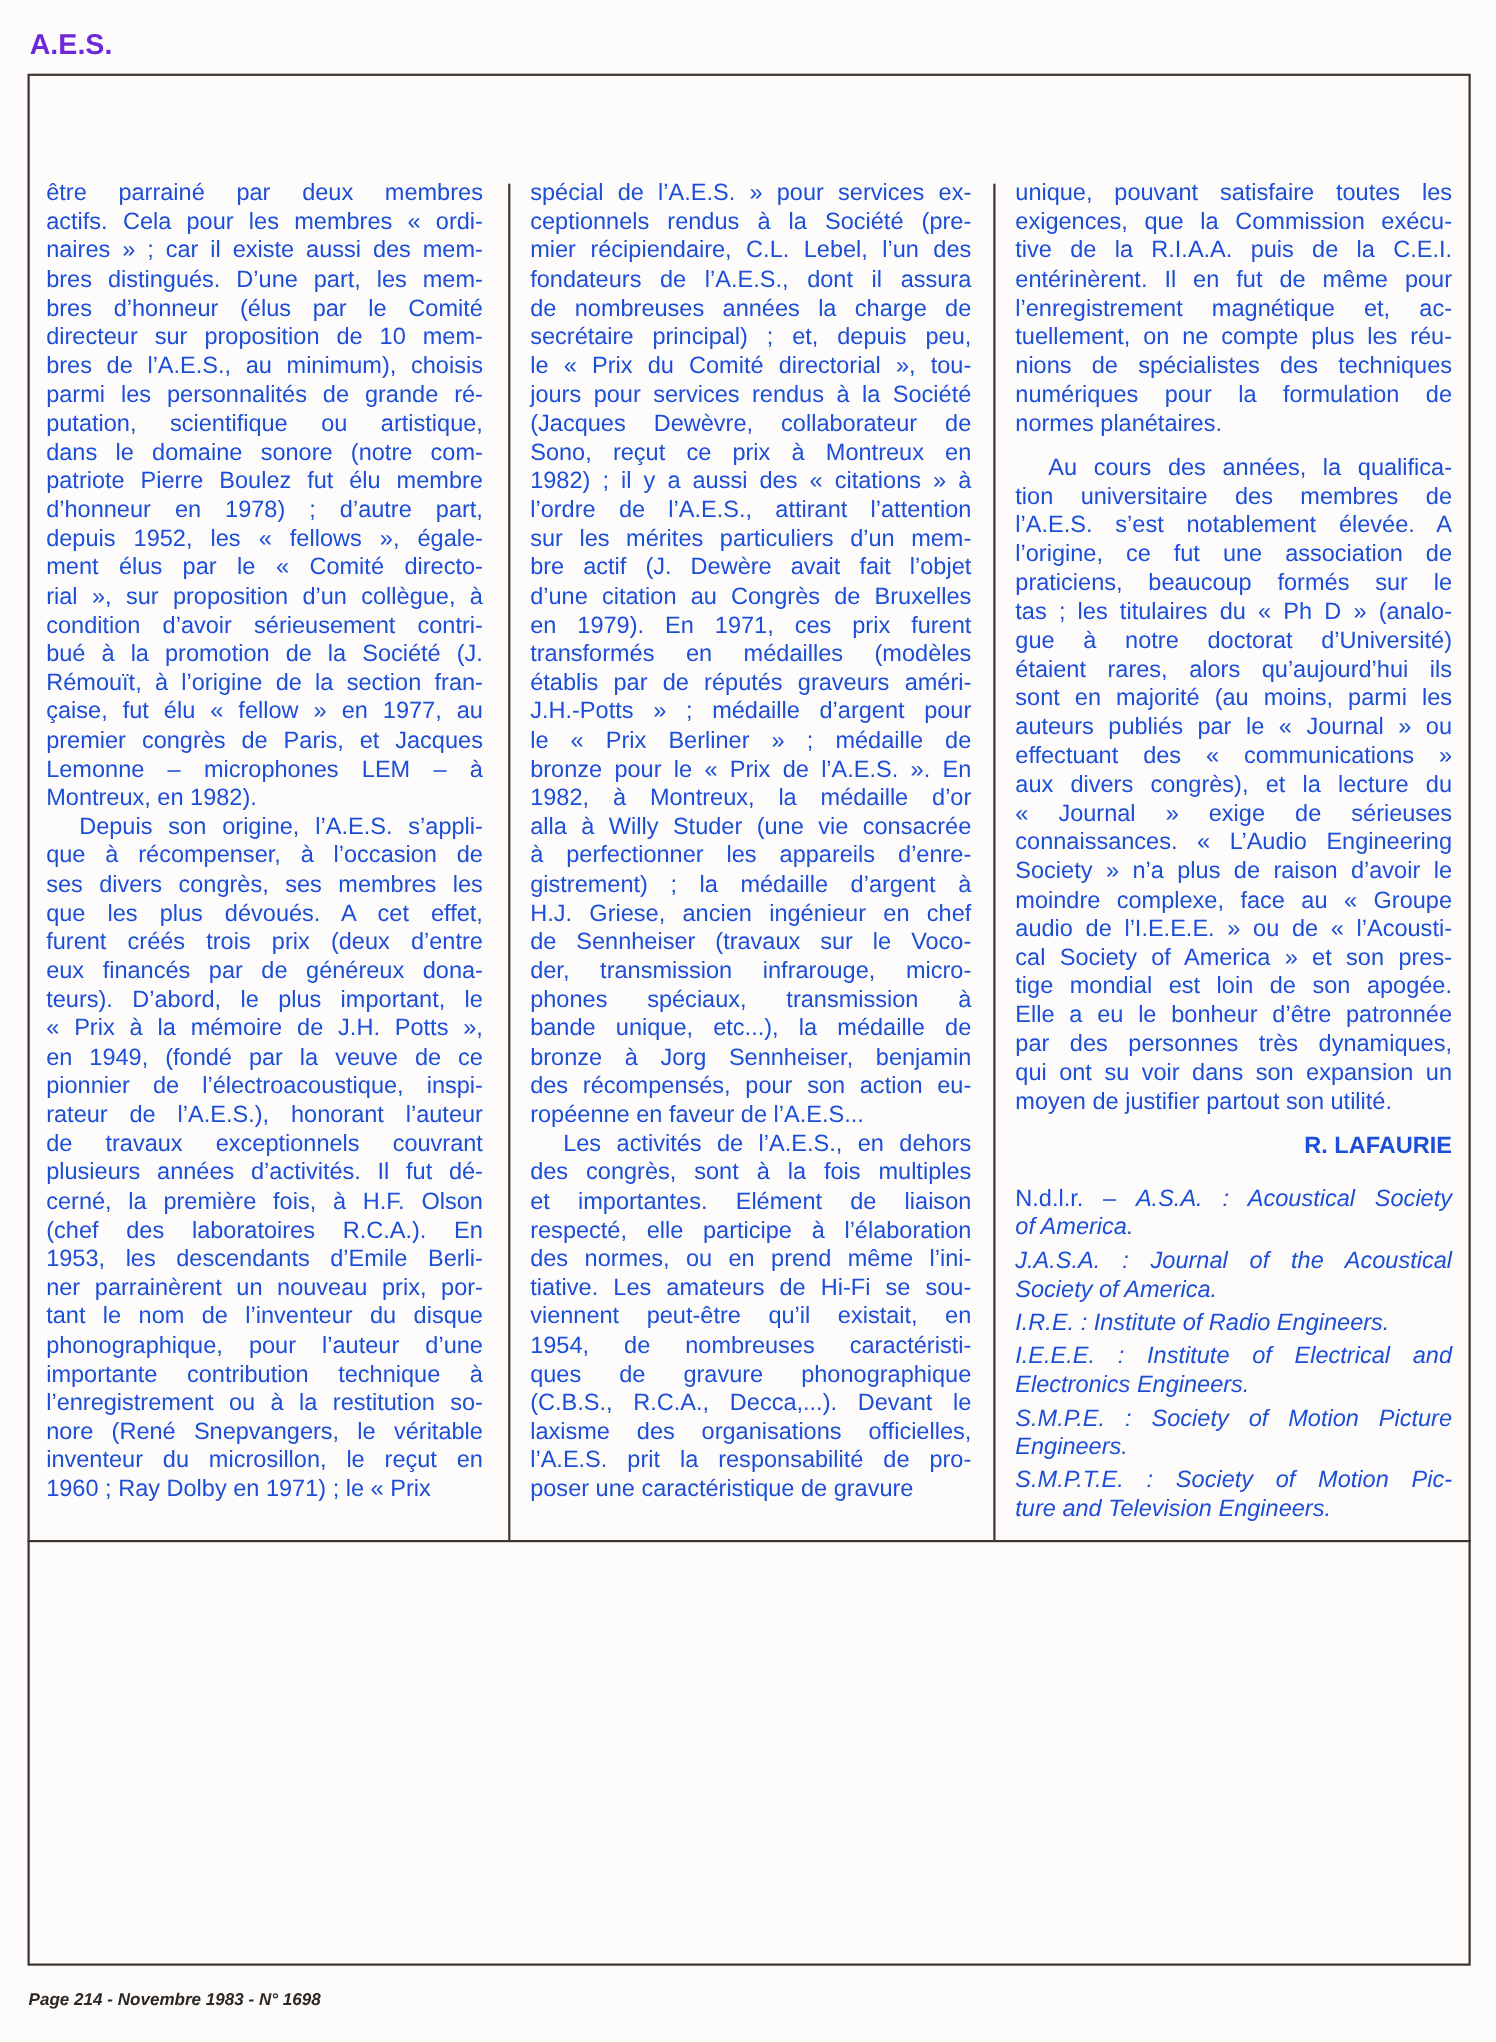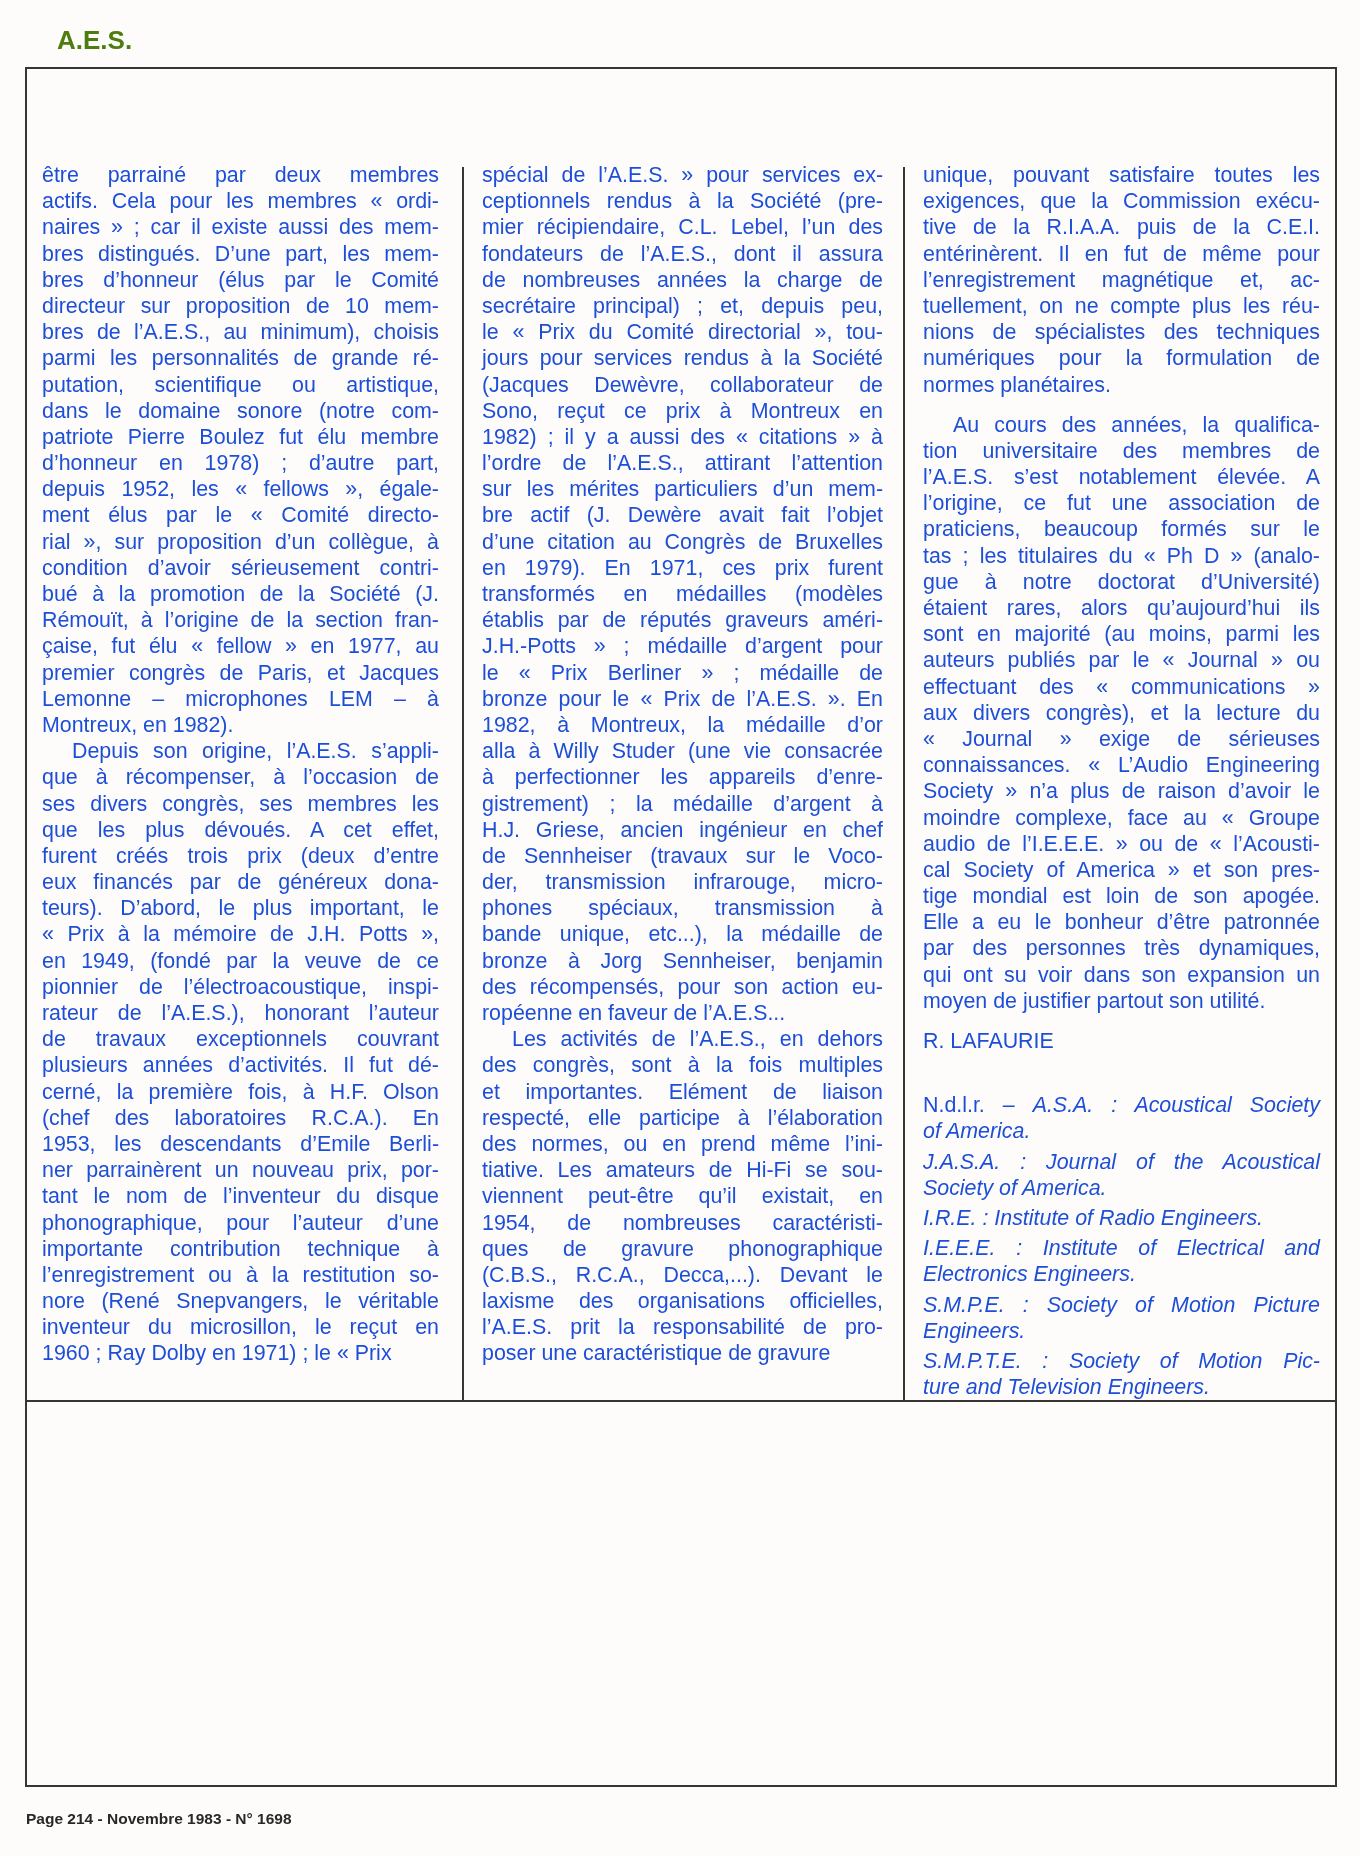--- a/index.html
+++ b/index.html
@@ -16,22 +16,21 @@
       color: #2a2624;
     }
     .header-mark {
       position: absolute;
       left: 27px;
       top: 25px;
       font-family: "Liberation Sans", sans-serif;
       font-weight: bold;
       font-size: 26px;
       letter-spacing: 0px;
-      color: #4d7c0f;
-      margin-left: 30px;
+      color: #6d28d9;
     }
     .frame {
       position: absolute;
       left: 25px;
       top: 67px;
       width: 1312px;
       height: 1720px;
       border: 2px solid #3a3532;
       box-sizing: border-box;
     }
@@ -81,44 +80,45 @@
       text-align-last: left;
     }
     .line.indent {
       padding-left: 30px;
     }
     .para-gap {
       height: 14px;
     }
     .signature {
       display: block;
-      text-align: left;
-      font-weight: normal;
+      text-align: right;
+      font-weight: bold;
       margin-top: 14px;
-      margin-bottom: 38px;
+      margin-bottom: 22px;
       font-size: 21.4px;
     }
     .note .line {
       font-style: italic;
     }
     .note-entry {
       margin-bottom: 4px;
     }
     .note .bold {
       font-weight: normal;
       font-style: normal;
     }
     .footer {
       position: absolute;
       left: 26px;
       top: 1810px;
       font-family: "Liberation Sans", sans-serif;
       font-weight: bold;
       font-size: 15.5px;
       color: #2b2725;
+      font-style: italic;
     }
   </style>
 </head>
 <body>
 
 <div class="header-mark">A.E.S.</div>
 
 <div class="frame"></div>
 <div class="inner-rule"></div>
 <div class="col-rule r1"></div>

